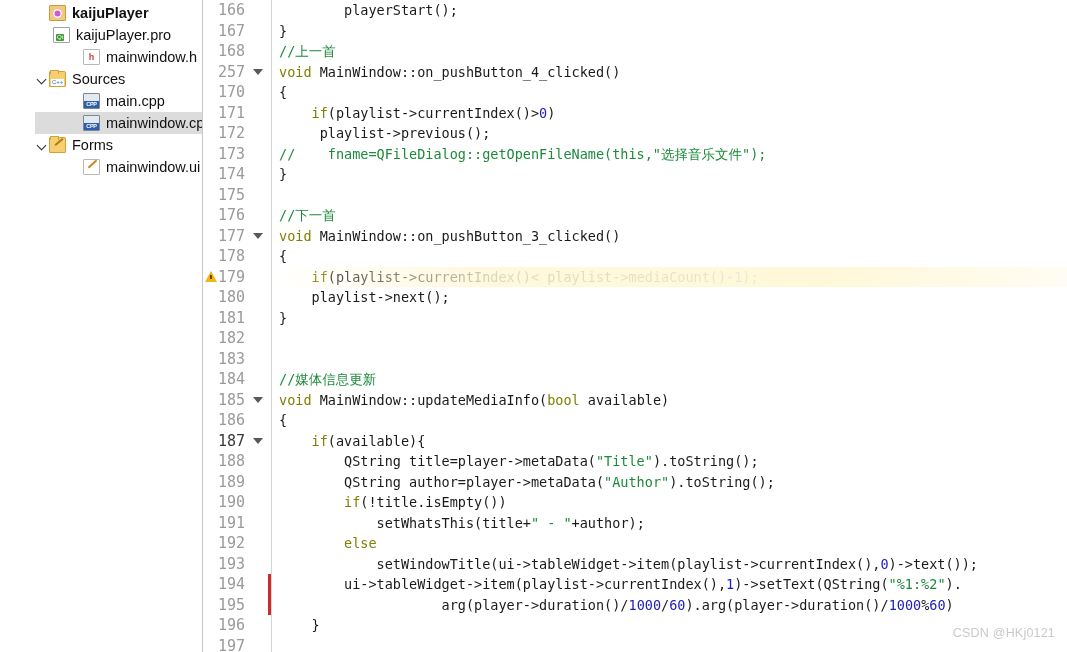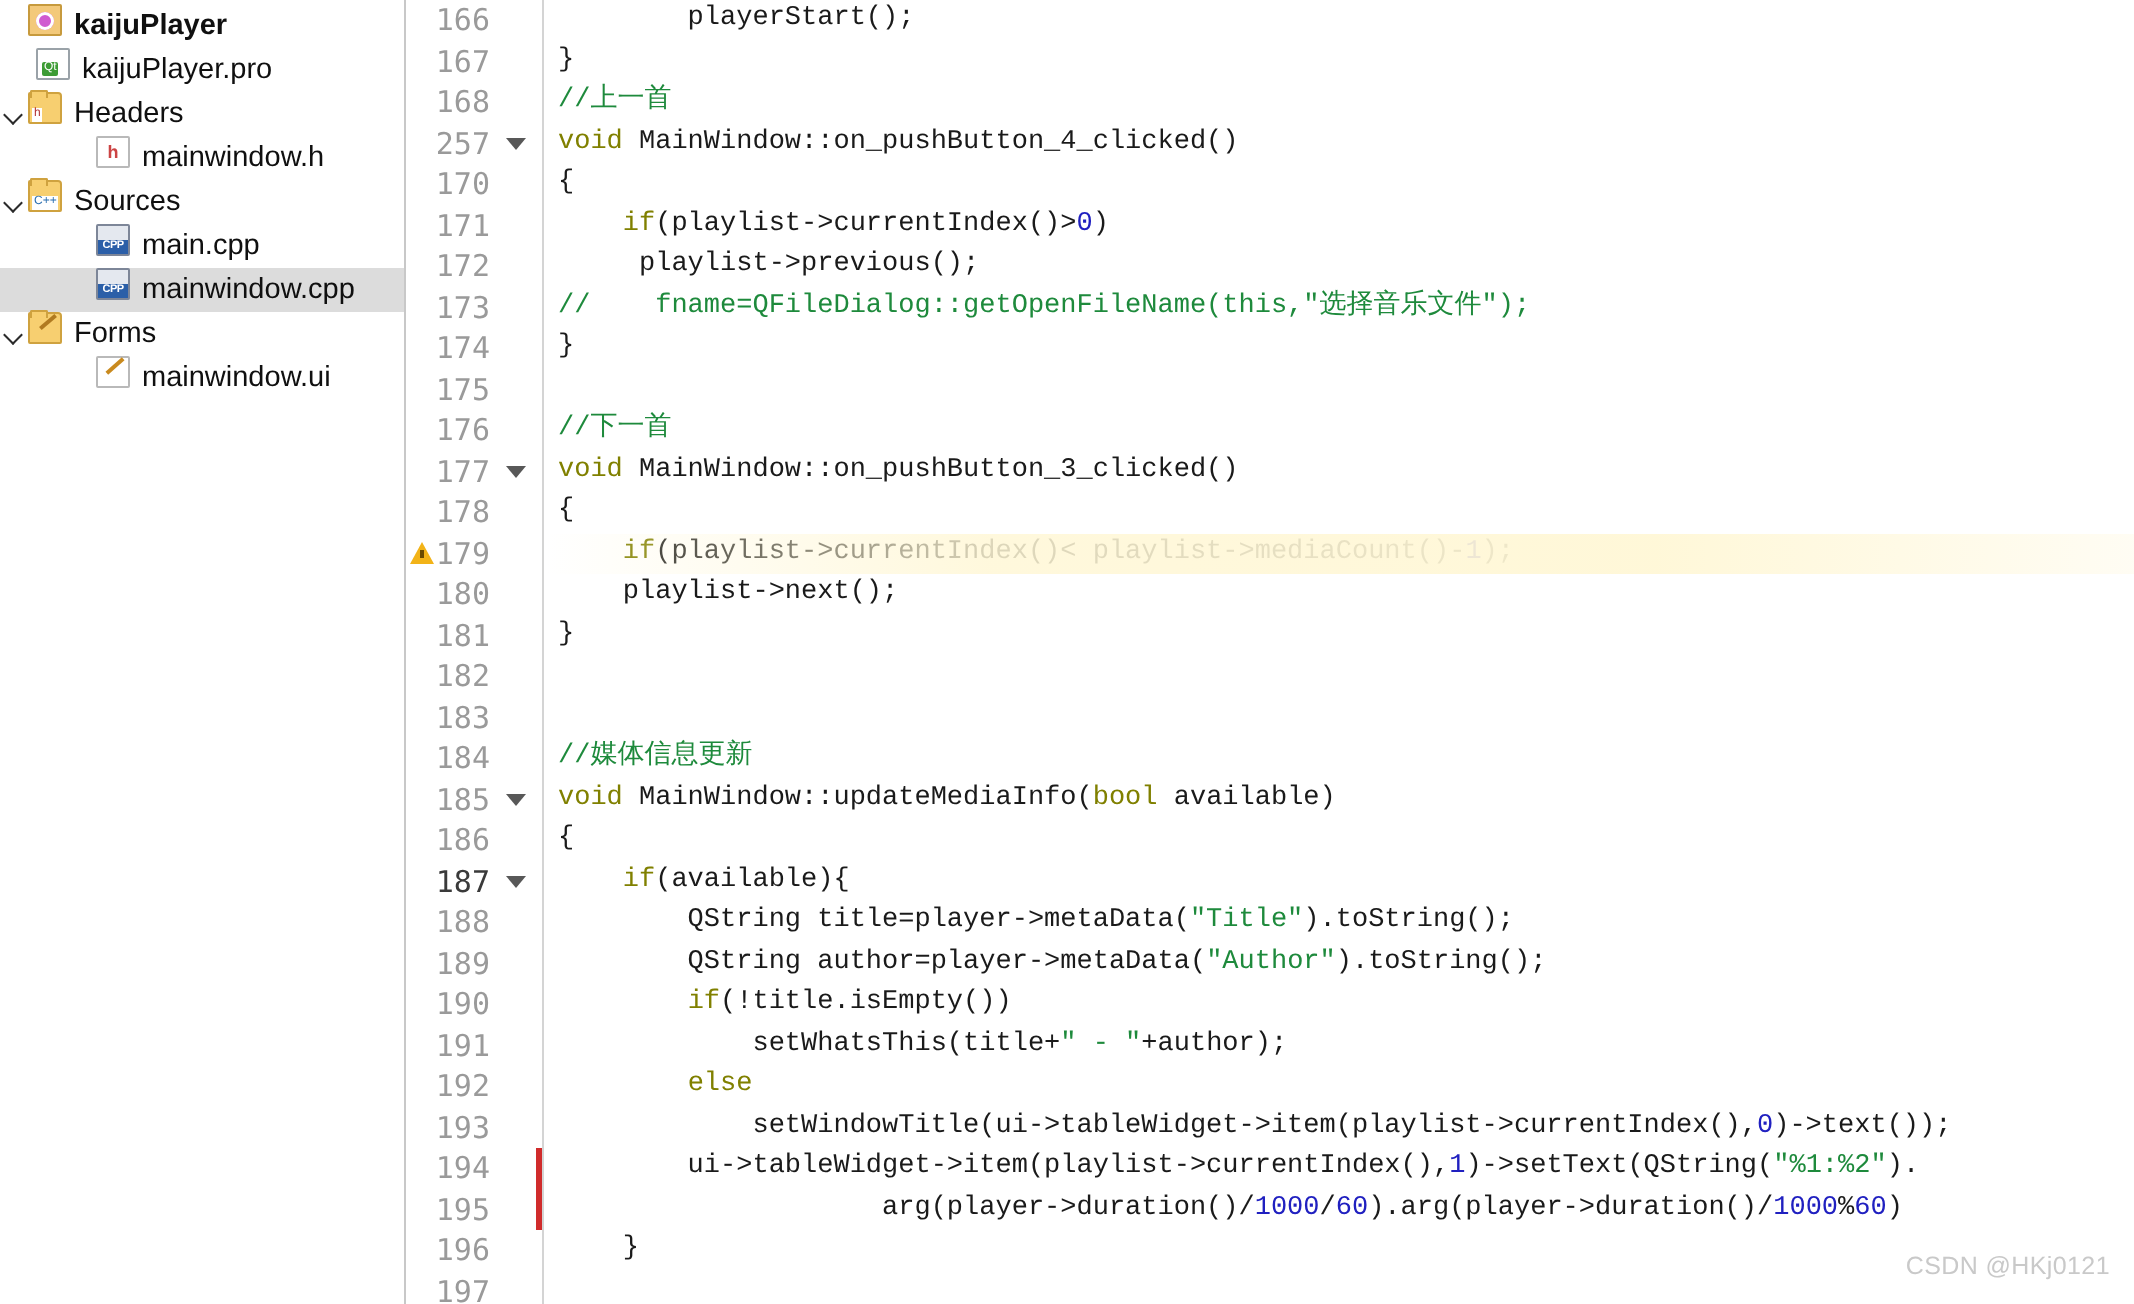--- a/index.html
+++ b/index.html
@@ -22,25 +22,27 @@
     width: 203px;
     height: 652px;
     background: #ffffff;
     border-right: 1px solid #c8c8c8;
     padding-top: 2px;
     overflow: hidden;
     flex: 0 0 203px;
   }
   .tree-row {
     display: flex;
+    align-items: center;
     height: 22px;
     font-size: 14.5px;
     color: #101010;
     white-space: nowrap;
     padding-right: 4px;
+    margin-left: 35px;
   }
   .tree-row.selected { background: #dcdcdc; }
   .tree-row.root { font-weight: bold; }
   .twisty {
     width: 14px; height: 22px;
     flex: 0 0 14px;
     position: relative;
   }
   .twisty.open::before {
     content: "";
@@ -245,21 +247,20 @@
   .hl-row {
     position: absolute;
     left: 0; right: 0; top: 0; height: 20.5px;
     background: linear-gradient(to right, rgba(255,247,214,0) 0%, rgba(255,247,214,0.85) 28%, rgba(255,247,214,0.95) 70%, rgba(255,250,232,0.5) 100%);
     pointer-events: none;
   }
   .code-line {
     position: relative;
     padding-left: 6px;
     color: #1a1a1a;
-    font-family: Liberation Mono, monospace;
   }
   
   .kw { color: #808000; }
   .cm { color: #1e8a3c; }
   .st { color: #1e8a3c; }
   .nm { color: #2020c0; }
   .pl { color: #1a1a1a; }
 
   
   #watermark {
@@ -280,27 +281,20 @@
   <div id="sidebar">
       <div class="tree-row root">
         <span class="twisty"></span>
         <span class="ico ico-proj"></span>
         <span class="lbl">kaijuPlayer</span>
       </div>
       <div class="tree-row indent-1">
         <span class="twisty"></span>
         <span class="ico ico-pro"></span>
         <span class="lbl">kaijuPlayer.pro</span>
-      </div>
-      <div class="tree-row">
-        <span class="twisty open"></span>
-        <span class="ico ico-folder hdr">
-          <span class="tag">h</span>
-        </span>
-        <span class="lbl">Headers</span>
       </div>
       <div class="tree-row indent-2">
         <span class="twisty"></span>
         <span class="ico ico-h"></span>
         <span class="lbl">mainwindow.h</span>
       </div>
       <div class="tree-row">
         <span class="twisty open"></span>
         <span class="ico ico-folder src">
           <span class="tag">C++</span>

